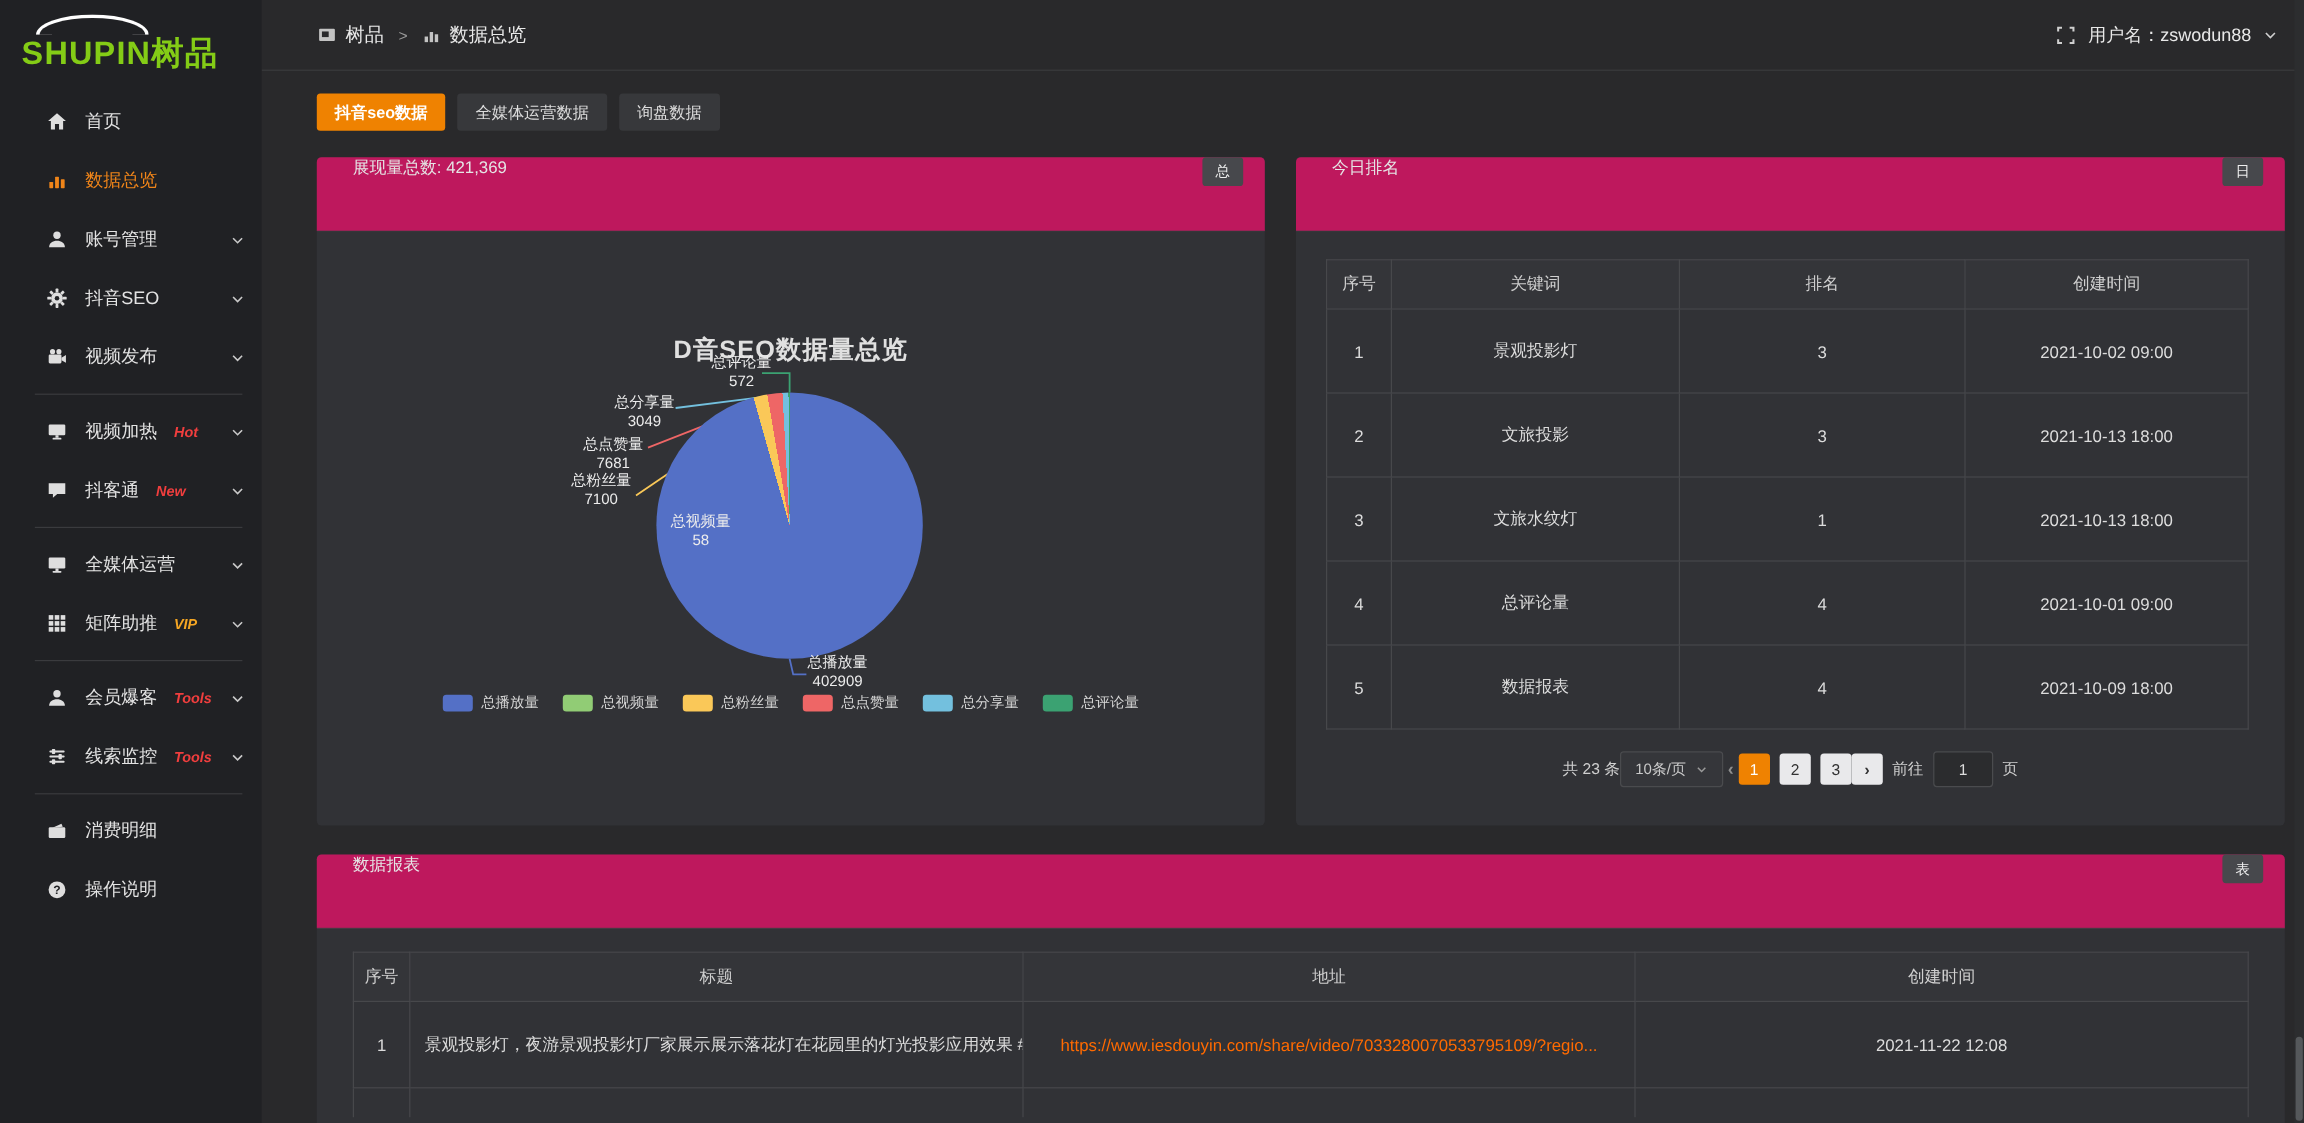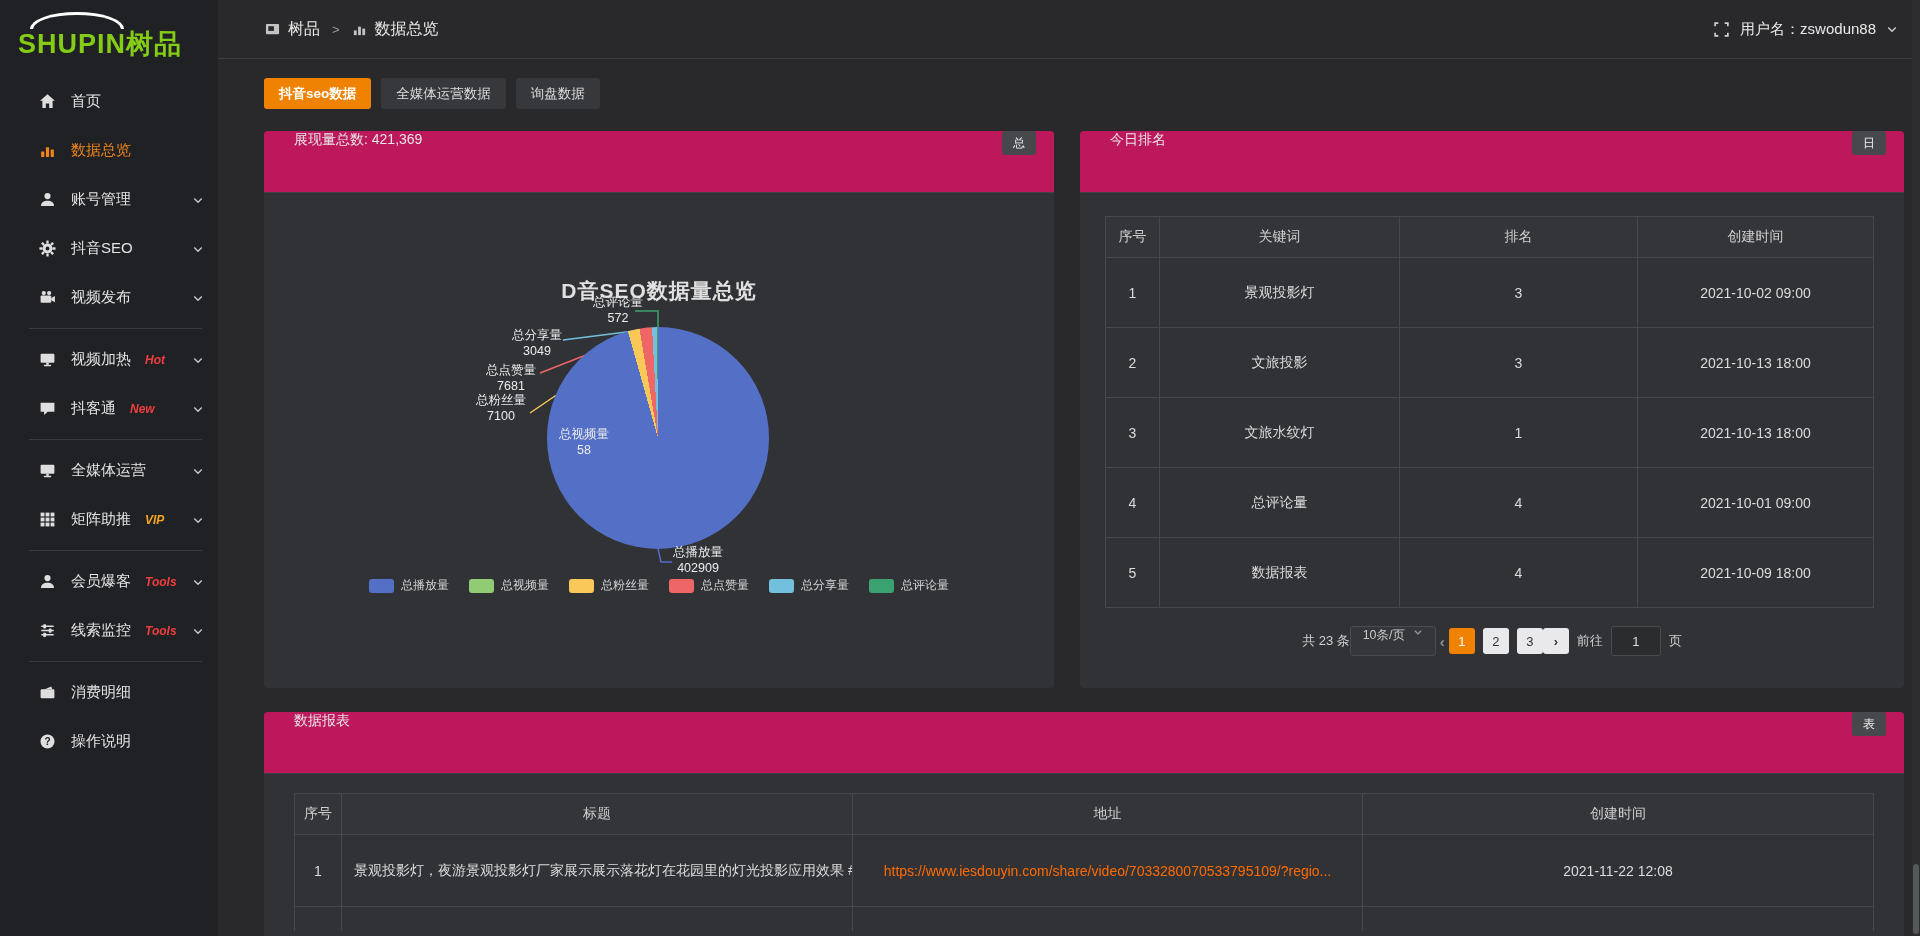--- a/index.html
+++ b/index.html
@@ -58,21 +58,21 @@
   .dtable th,.dtable td{border:1px solid #47484b;text-align:center;font-weight:normal;
     font-size:14px;color:#dcdcdc;overflow:hidden;white-space:nowrap;text-overflow:clip;}
   .dtable th{color:#cfcfcf;height:38px;background:#343539;}
   
   #rank-card{left:862px;top:72px;width:824px;height:557px;}
   #rank-table{position:absolute;left:25px;top:85px;width:768px;}
   #rank-table td{height:67px;}
   .pagination{position:absolute;left:0;top:495px;width:100%;display:flex;align-items:center;
     justify-content:center;font-size:13px;color:#cfcfcf;}
   .page-select{width:84px;height:28px;background:#35363a;border:1px solid #4a4b4e;border-radius:3px;
-    display:flex;justify-content:center;gap:8px;color:#c9c9c9;font-size:12.5px;cursor:pointer;}
+    display:flex;align-items:center;justify-content:center;gap:8px;color:#c9c9c9;font-size:12.5px;cursor:pointer;}
   .pg-prev{color:#8f8f8f;font-size:15px;font-weight:bold;padding:0 4px;cursor:pointer;}
   .pg-btn{min-width:26px;height:26px;border-radius:3px;background:#e9e9eb;color:#333;font-size:13px;
     display:flex;align-items:center;justify-content:center;cursor:pointer;}
   .pg-btn.active{background:#ef8201;color:#fff;}
   .pg-next{font-weight:bold;}
   .goto-wrap{display:flex;align-items:center;gap:8px;margin-left:8px;}
   .goto-input{width:44px;height:26px;background:#2b2c2e;border:1px solid #4a4b4e;border-radius:3px;
     color:#ddd;text-align:center;font-size:13px;font-family:inherit;}
   
   #report-card{left:46px;top:653px;width:1640px;height:400px;}

